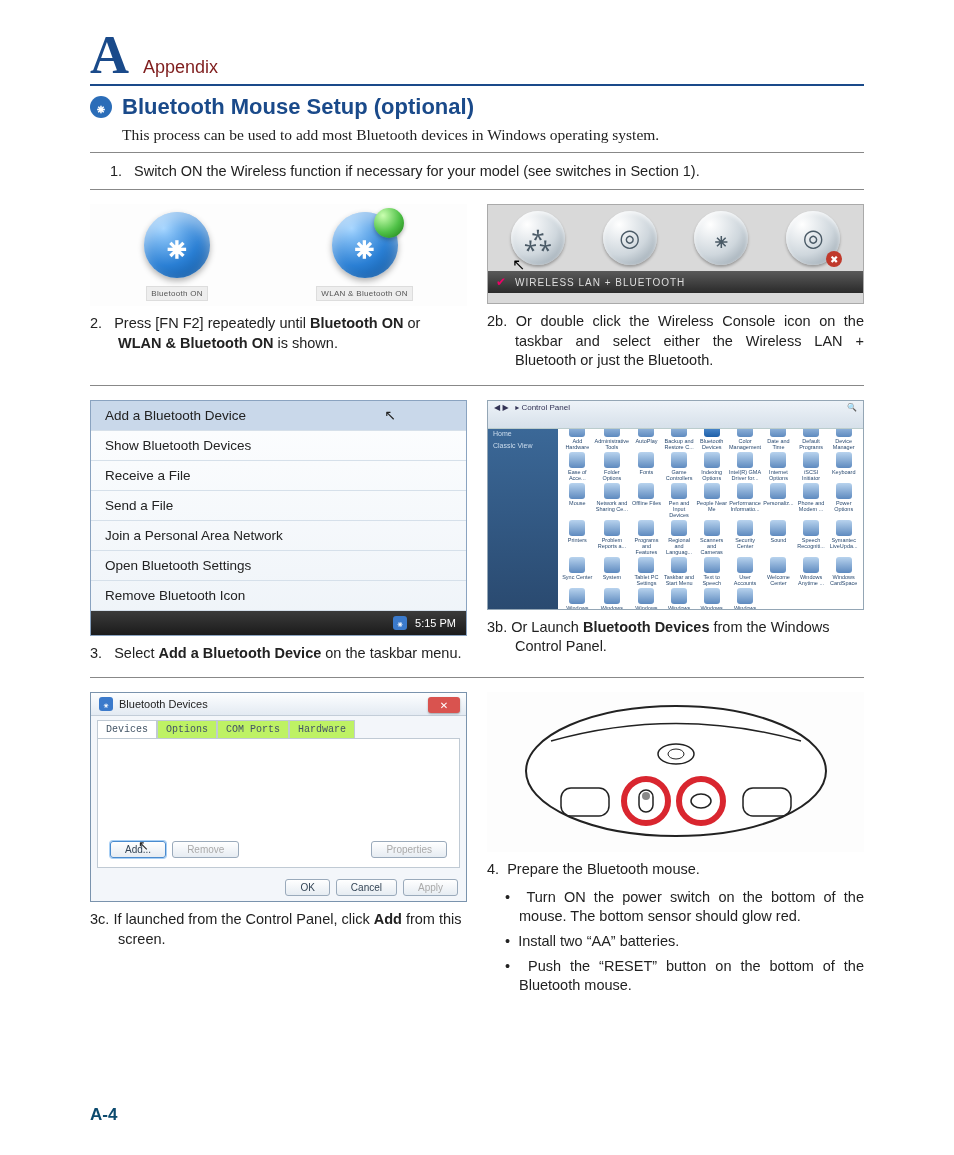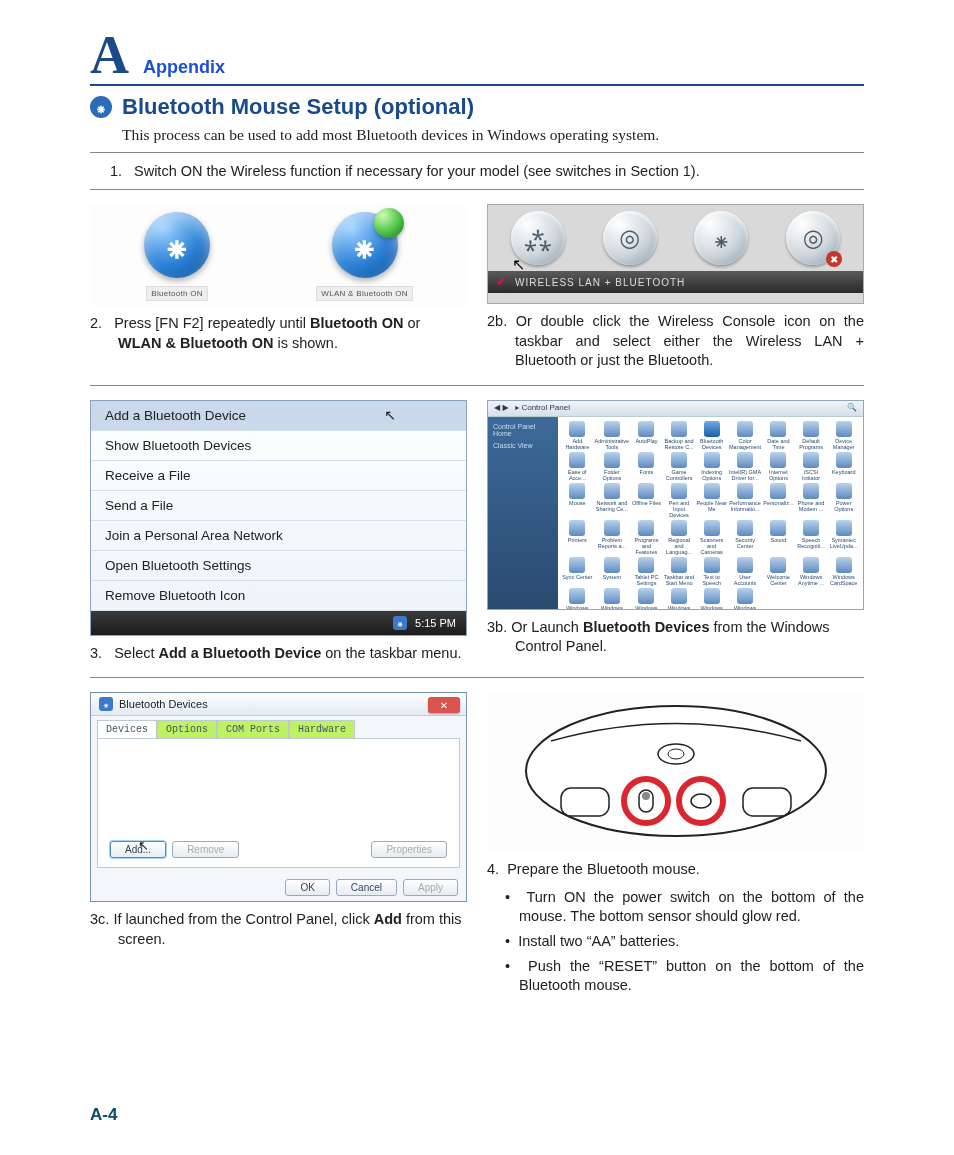--- a/index.html
+++ b/index.html
@@ -21,22 +21,22 @@
   .big-A {
     font-size: 54px;
     font-weight: bold;
     color: #1a4a8a;
     line-height: 1;
     margin-right: 14px;
     font-family: Georgia, 'Times New Roman', serif;
   }
   .appendix {
     font-size: 18px;
-    font-weight: bold;
-    color: #1d4ed8;
+    font-weight: normal;
+    color: #7f1d1d;
     padding-bottom: 6px;
   }
   .section-title-row {
     display: flex;
     align-items: center;
     gap: 10px;
   }
   .bt-badge {
     width: 22px; height: 22px;
     background: #2b6db8;
@@ -164,21 +164,21 @@
     font-size:10px; color:#fff;
   }
   .menu-cursor { position:absolute; right:70px; top:6px; font-size:14px; }
   
   .fig-cp {
     border:1px solid #94a6b5; height:210px; font-size:8px;
     display:flex; background:#fff;
   }
   .fig-cp .titlebar {
     position:absolute; top:0; left:0; right:0;
-    height:16px; background:linear-gradient(#eef3f8,#d6e0ea);
+    height:28px; background:linear-gradient(#eef3f8,#d6e0ea);
     border-bottom:1px solid #bcc;
     font-size:8px; padding:2px 6px; color:#335;
     display:flex; justify-content:space-between;
   }
   .fig-cp-wrap { position:relative; width:100%; padding-top:16px; display:flex; height:100%; }
   .fig-cp .side {
     width:70px; background:linear-gradient(#3c6a9a,#2a4a70);
     color:#cde; padding:6px 5px; font-size:7px;
   }
   .fig-cp .side div { margin-bottom:5px; }

